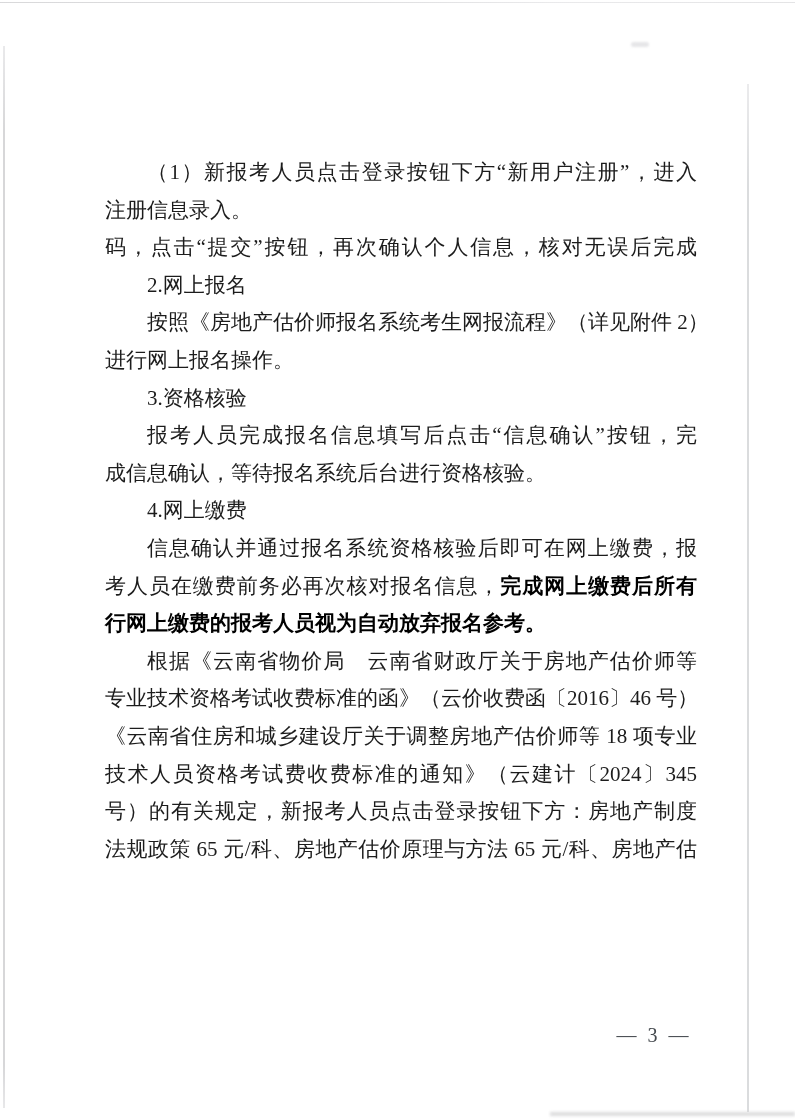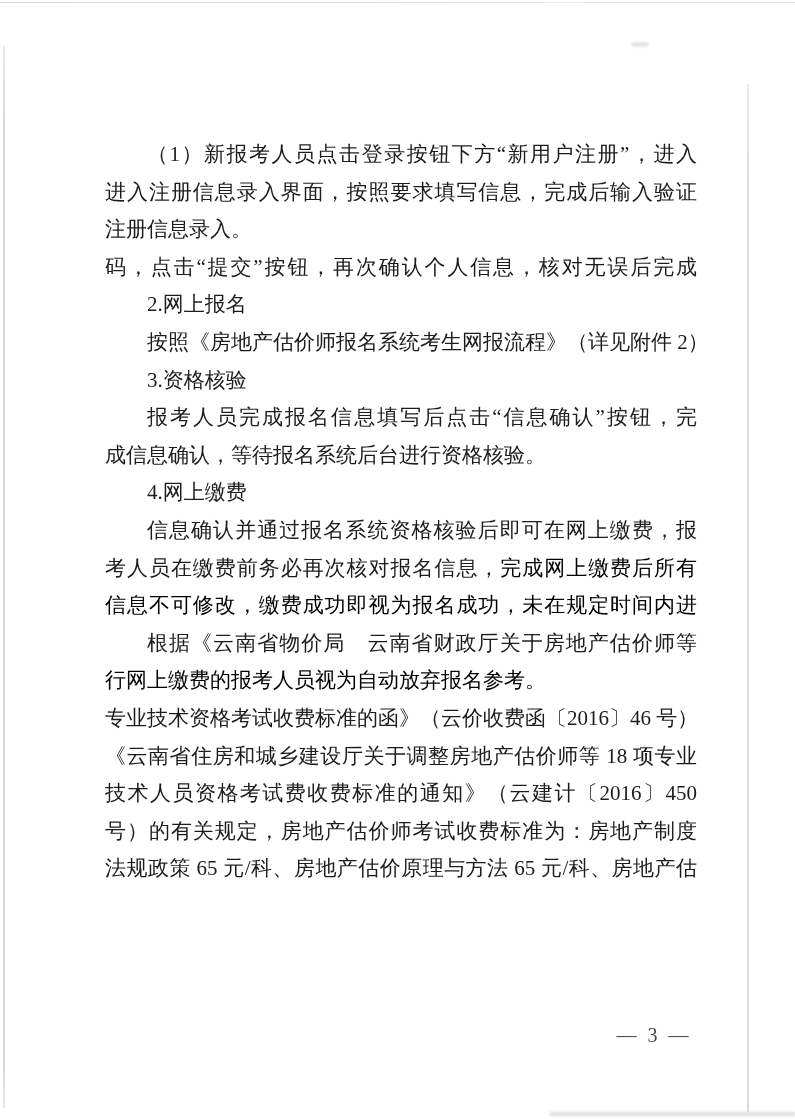--- a/index.html
+++ b/index.html
@@ -33,37 +33,37 @@
   .smudge-a {
     position: absolute; left: 631px; top: 42px; width: 18px; height: 5px;
     background: #e6e6e8; border-radius: 3px; filter: blur(1px);
   }
   .streak-bottom {
     position: absolute; left: 550px; top: 1112px; width: 245px; height: 4px;
     background: #d4d4d6; filter: blur(1.5px); opacity: .8;
   }
   
   .doc-text {
-    position: absolute; left: 105px; top: 136px; width: 592px;
+    position: absolute; left: 105px; top: 154px; width: 592px;
     color: #1c1c1c;
     font-size: 21px;
     letter-spacing: 0;
   }
   .line {
     height: 37.6px;
     line-height: 37.6px;
     white-space: nowrap;
   }
   .line.just {
     text-align: justify;
     -moz-text-align-last: justify;
     text-align-last: justify;
   }
   .line.indent { text-indent: 42px; }
-  .seg.bold { font-weight: 400; color: #000; }
+  .seg.bold { font-weight: 700; color: #000; }
   
   .page-number {
     position: absolute; left: 608px; top: 1024px; width: 92px;
     text-align: center;
     font-size: 20px;
     letter-spacing: 3px;
     color: #43484d;
   }
 </style>
 </head>
@@ -71,35 +71,34 @@
 
 <div class="page">
   <div class="edge-top"></div>
   <div class="edge-left"></div>
   <div class="edge-right"></div>
   <div class="smudge-a"></div>
   <div class="streak-bottom"></div>
 
   <div class="doc-text">
       <div class="line indent just"><span class="seg">（1）新报考人员点击登录按钮下方“新用户注册”，进入</span></div>
-      <div class="line just"><span class="seg">进入注册信息录入界面，按照要求填写信息，完成后输入验证</span></div>
       <div class="line"><span class="seg">注册信息录入。</span></div>
       <div class="line just"><span class="seg">码，点击“提交”按钮，再次确认个人信息，核对无误后完成</span></div>
       <div class="line indent"><span class="seg">2.网上报名</span></div>
       <div class="line indent just"><span class="seg">按照《房地产估价师报名系统考生网报流程》（详见附件 2）</span></div>
+      <div class="line"><span class="seg">进行网上报名操作。</span></div>
       <div class="line indent"><span class="seg">3.资格核验</span></div>
       <div class="line indent just"><span class="seg">报考人员完成报名信息填写后点击“信息确认”按钮，完</span></div>
       <div class="line"><span class="seg">成信息确认，等待报名系统后台进行资格核验。</span></div>
       <div class="line indent"><span class="seg">4.网上缴费</span></div>
       <div class="line indent just"><span class="seg">信息确认并通过报名系统资格核验后即可在网上缴费，报</span></div>
       <div class="line just"><span class="seg">考人员在缴费前务必再次核对报名信息，</span><span class="seg bold">完成网上缴费后所有</span></div>
-      <div class="line just"><span class="seg bold">信息不可修改，缴费成功即视为报名成功，未在规定时间内进</span></div>
+      <div class="line"><span class="seg bold">行网上缴费的报考人员视为自动放弃报名参考。</span></div>
       <div class="line indent just"><span class="seg">根据《云南省物价局　云南省财政厅关于房地产估价师等</span></div>
-      <div class="line"><span class="seg bold">行网上缴费的报考人员视为自动放弃报名参考。</span></div>
       <div class="line just"><span class="seg">专业技术资格考试收费标准的函》（云价收费函〔2016〕46 号）</span></div>
       <div class="line just"><span class="seg">《云南省住房和城乡建设厅关于调整房地产估价师等 18 项专业</span></div>
-      <div class="line just"><span class="seg">技术人员资格考试费收费标准的通知》（云建计〔2016〕450</span></div>
-      <div class="line just"><span class="seg">号）的有关规定，房地产估价师考试收费标准为：房地产制度</span></div>
+      <div class="line just"><span class="seg">技术人员资格考试费收费标准的通知》（云建计〔2024〕345</span></div>
+      <div class="line just"><span class="seg">号）的有关规定，新报考人员点击登录按钮下方：房地产制度</span></div>
       <div class="line just"><span class="seg">法规政策 65 元/科、房地产估价原理与方法 65 元/科、房地产估</span></div>
     </div>
 
   <div class="page-number">— 3 —</div>
 </div>
 
 </body></html>

